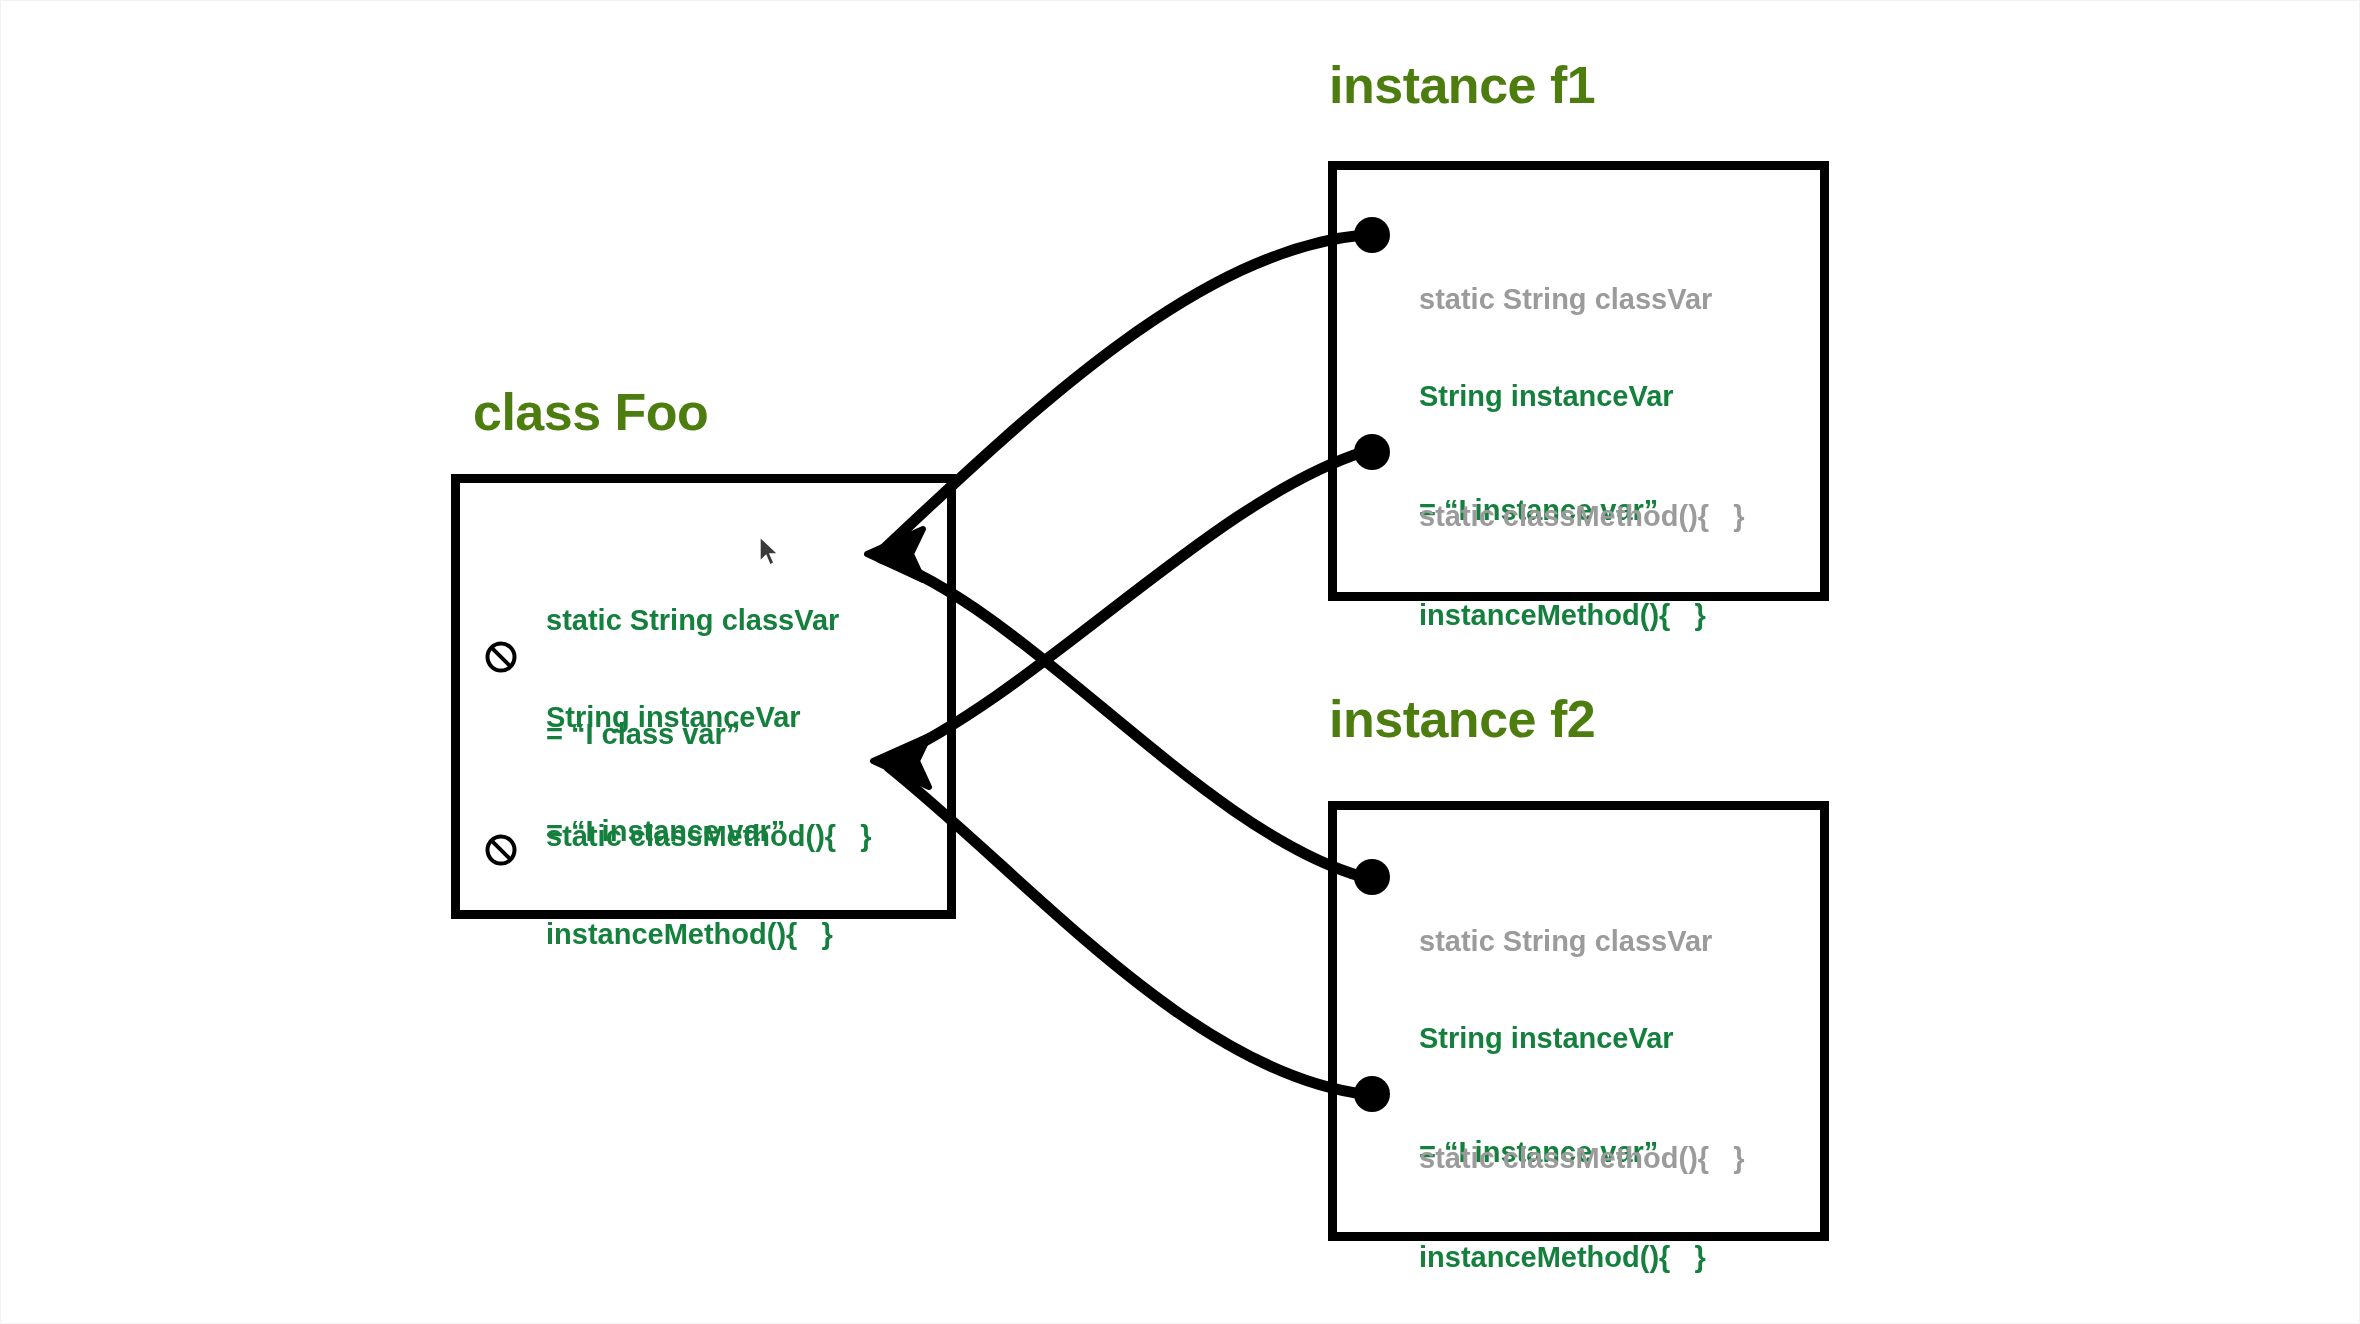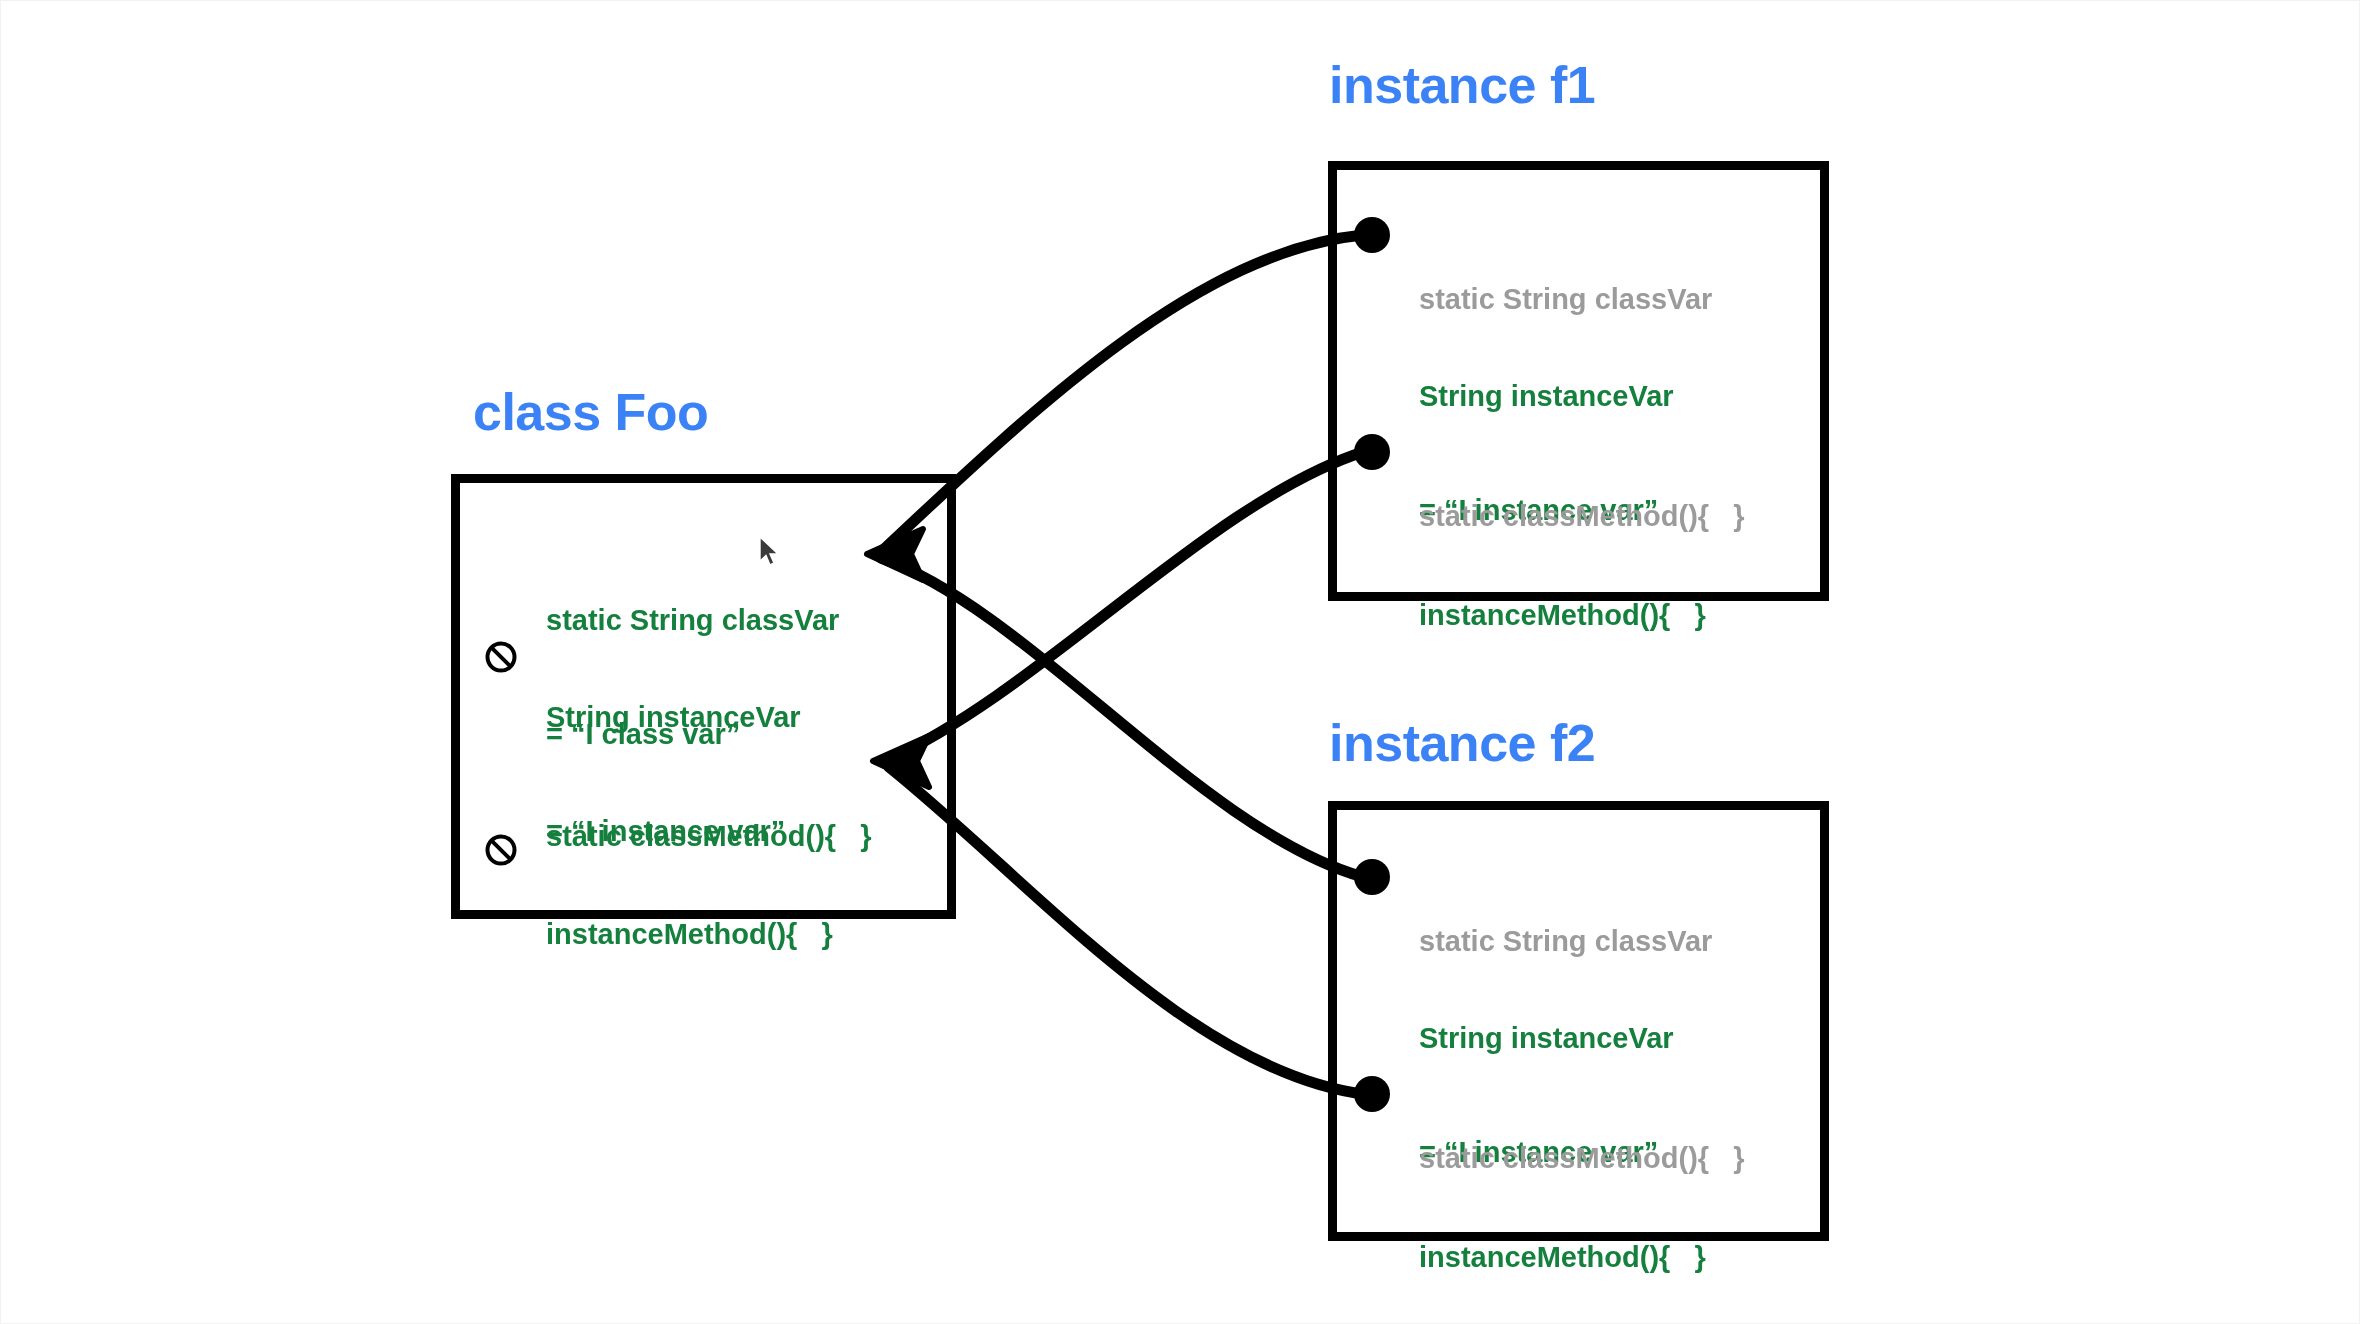--- a/index.html
+++ b/index.html
@@ -17,21 +17,21 @@
     box-sizing: border-box;
     border: 1px solid #f2f2f2;
   }
 
   
   .box-title {
     position: absolute;
     font-weight: bold;
     font-size: 52px;
     letter-spacing: -0.5px;
-    color: #3b82f6;
+    color: #4d7c0f;
     white-space: nowrap;
     line-height: 1;
   }
 
   
   .obj-box {
     position: absolute;
     border: 9px solid #000000;
     background: transparent;
     box-sizing: border-box;
@@ -148,21 +148,21 @@
   </div>
 
   <div class="member dim" style="left:1418px; top:420px;">
     <div>static classMethod(){   }</div>
   </div>
 
   <div class="member" style="left:1418px; top:519px;">
     <div>instanceMethod(){   }</div>
   </div>
 
-  <div class="box-title" style="left:1328px; top:716px;">instance f2</div>
+  <div class="box-title" style="left:1328px; top:692px;">instance f2</div>
 
   <div class="obj-box" style="left:1327px; top:800px; width:501px; height:440px;"></div>
 
   <div class="member dim" style="left:1418px; top:845px;">
     <div>static String classVar</div>
   </div>
 
   <div class="member" style="left:1418px; top:942px;">
     <div>String instanceVar</div>
     <div>= “I instance var”</div>

